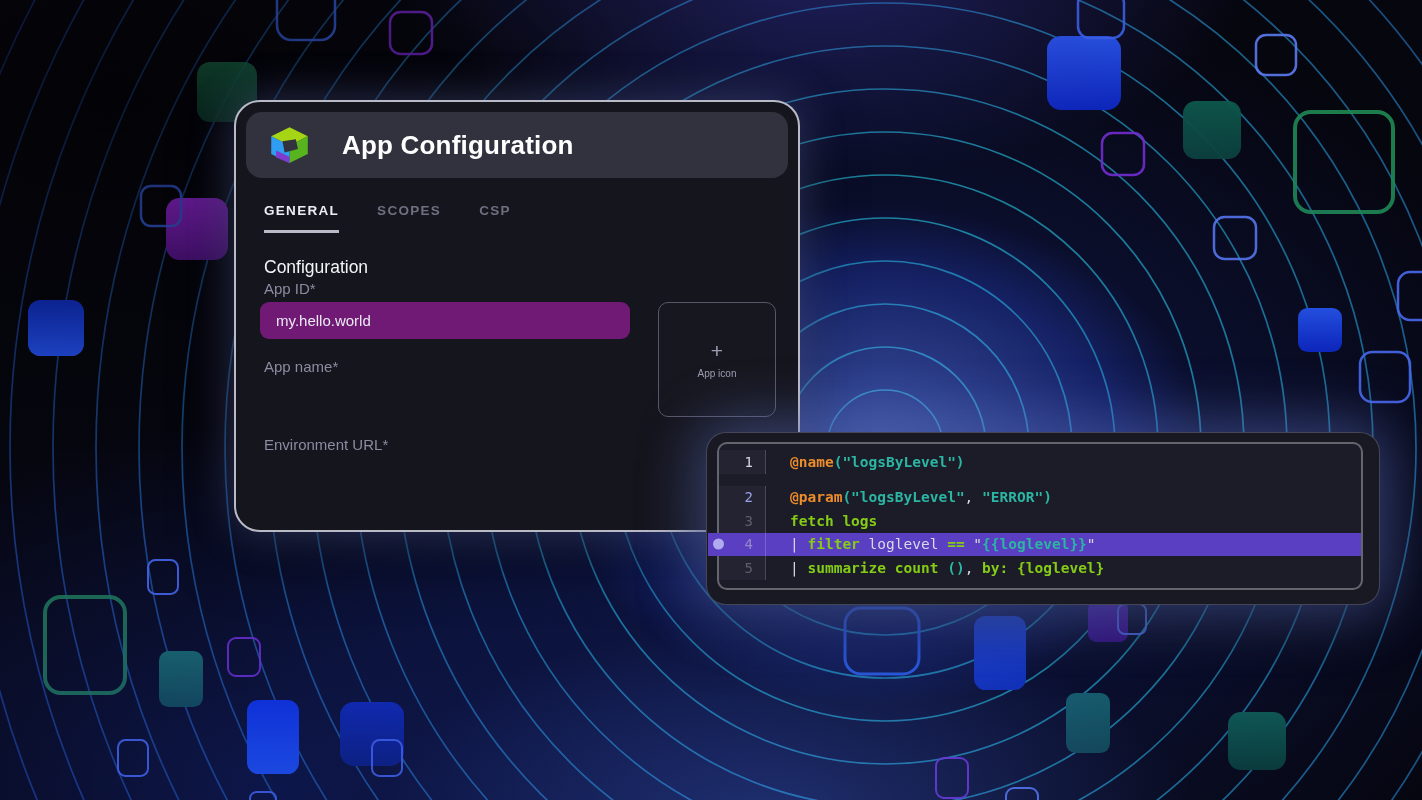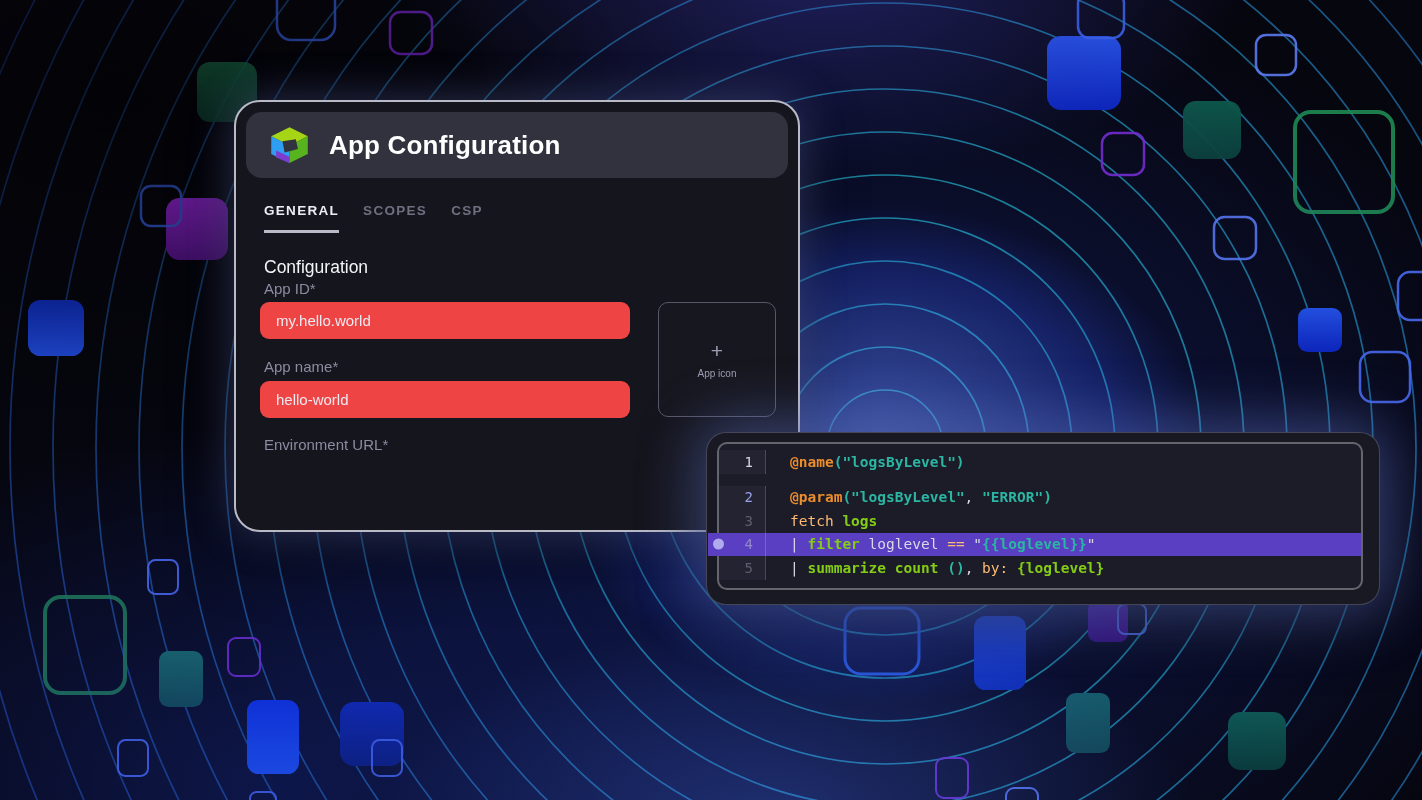--- a/index.html
+++ b/index.html
@@ -18,35 +18,35 @@
   .vignette{ background:radial-gradient(1150px 700px at 8% 12%, rgba(0,0,0,.55), transparent 60%); }
 
   
   .config-card{
     position:absolute; left:234px; top:100px; width:566px; height:432px;
     background:#15151d; border:2.5px solid #b9bac6; border-radius:26px;
     box-shadow:0 0 46px rgba(140,160,255,.30), 0 22px 60px rgba(0,0,0,.55);
   }
   .config-header{
     margin:10px 10px 0; height:66px; border-radius:16px; background:#32323e;
-    display:flex; align-items:center; gap:17px; padding:0 21px;
+    display:flex; align-items:center; gap:30px; padding:0 21px;
   }
   .cube-icon{ width:45px; height:45px; flex:0 0 auto; }
   .config-title{ color:#ffffff; font-size:26px; font-weight:700; letter-spacing:.2px; }
 
-  .tabs{ display:flex; gap:24px; margin:25px 28px 0; }
+  .tabs{ display:flex; gap:38px; margin:25px 28px 0; }
   .tab{ font-size:13.5px; font-weight:700; letter-spacing:1.3px; color:#6f6f81;
         padding-bottom:12px; border-bottom:3px solid transparent; cursor:pointer; }
   .tab.active{ color:#eceef5; border-bottom-color:#b9bac8; }
 
   .section-heading{ margin:24px 28px 0; color:#f4f4f8; font-size:17.5px; font-weight:400; }
 
   .field-label{ position:absolute; left:28px; color:#8b8ba1; font-size:15px; }
   .field-input{
-    position:absolute; left:24px; height:37px; background:#ef4444; border:none; border-radius:9px;
+    position:absolute; left:24px; height:37px; background:#701a75; border:none; border-radius:9px;
     color:#eaeaf2; font-size:15px; font-family:"Liberation Sans",sans-serif; padding:0 16px; outline:none;
   }
   .lbl-1{ top:178px; } .inp-1{ top:200px; width:370px; }
   .lbl-2{ top:256px; } .inp-2{ top:279px; width:370px; }
   .lbl-3{ top:334px; } .inp-3{ top:357px; width:512px; }
   .app-icon-box{
     position:absolute; left:422px; top:200px; width:118px; height:115px;
     border:1.5px solid #575768; border-radius:10px; background:rgba(255,255,255,.01);
     display:flex; flex-direction:column; align-items:center; justify-content:center; gap:7px; cursor:pointer;
   }
@@ -70,21 +70,21 @@
                 font-size:14px; color:#5e5e6e; background:rgba(54,54,74,.28); align-self:stretch;
                 display:flex; align-items:center; justify-content:flex-end;
                 border-right:1.5px solid #4a4a56; }
   .code-cell{ padding-left:24px; font-size:14.5px; white-space:pre; color:#dcdce8; }
   .code-row.highlighted{ background:#5b3fc2; box-shadow:-11px 0 0 0 #5b3fc2; }
   .code-row.highlighted .gutter-cell{ background:transparent; border-right-color:rgba(255,255,255,.18); }
   .bp-dot{ position:absolute; left:-6px; top:50%; transform:translateY(-50%);
            width:11px; height:11px; border-radius:50%; background:#b2aaee; cursor:pointer; }
   .tk-ann{ color:#ec8d2c; font-weight:700; }
   .tk-str{ color:#2bb5a3; font-weight:700; }
-  .tk-kw{ color:#fdba74; font-weight:400; }
+  .tk-kw{ color:#84cc16; font-weight:700; }
   .tk-plain{ color:#d9d9e6; }
   .tk-bold{ color:#84cc16; font-weight:700; }
   .num-c1{ color:#d6d8e6; } .num-c2{ color:#98a0ea; } .num-dim{ color:#5e5e6e; } .num-hl{ color:#948ac9; }
 </style>
 </head>
 <body>
 
 <div class="stage">
 
   <svg id="bg-svg" width="1422" height="800">
@@ -224,21 +224,20 @@
       <span class="tab">SCOPES</span>
       <span class="tab">CSP</span>
     </nav>
 
     <h2 class="section-heading">Configuration</h2>
 
     <label class="field-label lbl-1">App ID*</label>
     <input class="field-input inp-1" readonly="" value="my.hello.world" style="">
 
     <label class="field-label lbl-2">App name*</label>
-    <input class="field-input inp-2" readonly="" value="hello-world" style="">
 
     <label class="field-label lbl-3">Environment URL*</label>
 
     <div class="app-icon-box">
       <span class="app-icon-plus">+</span>
       <span class="app-icon-label">App icon</span>
     </div>
   </section>
 
   <section class="code-card">

